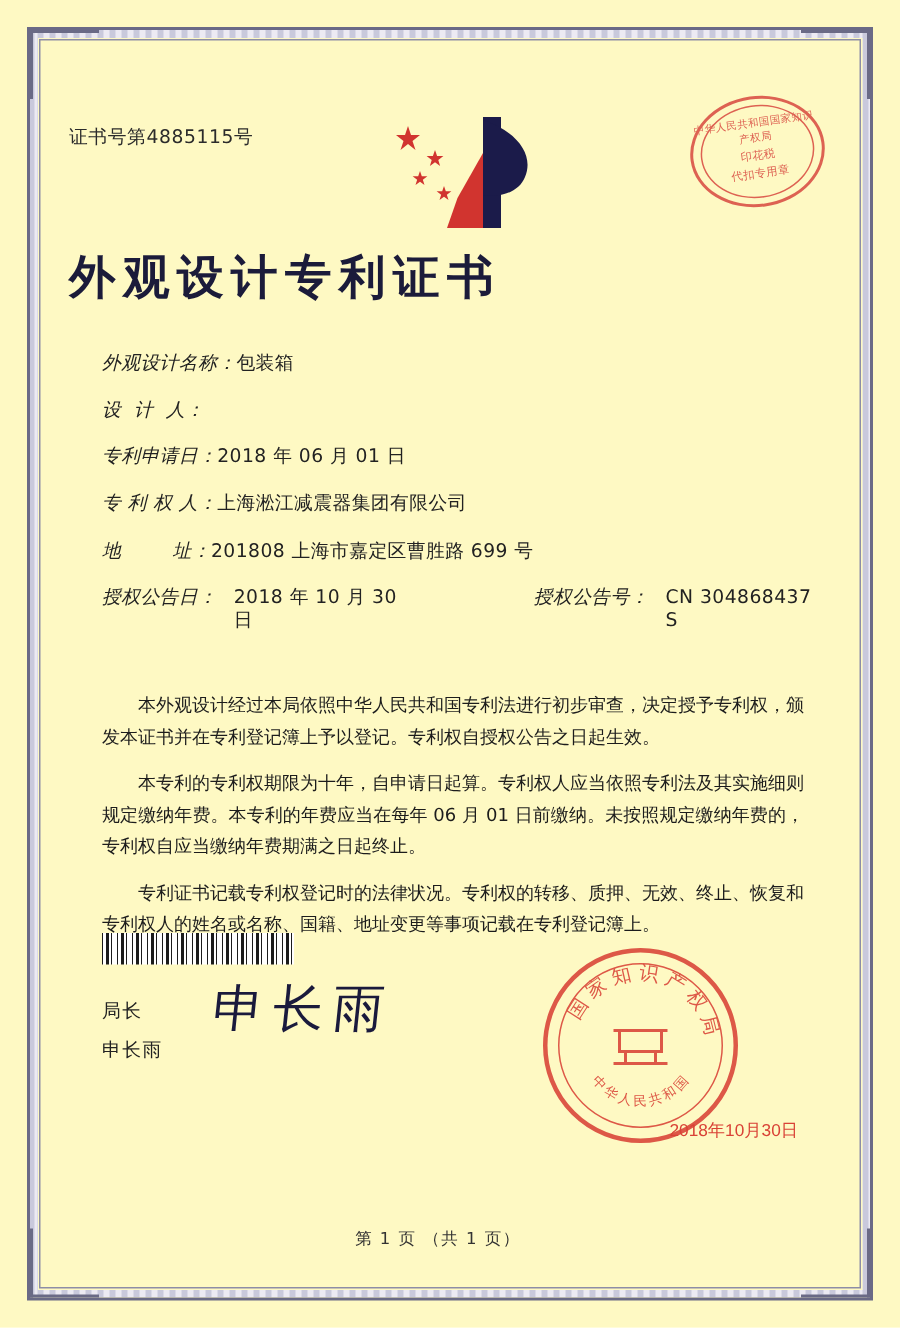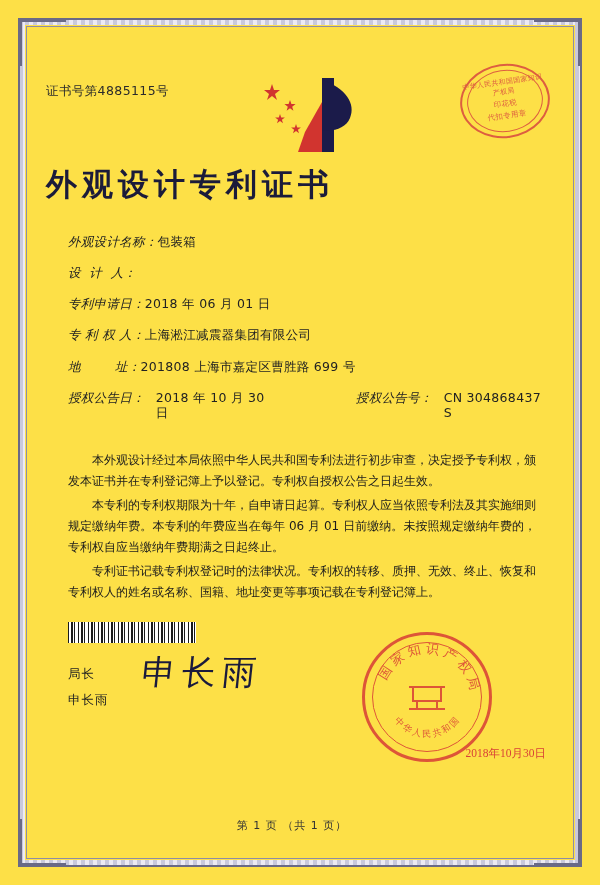--- a/index.html
+++ b/index.html
@@ -5,21 +5,21 @@
   html,body{margin:0;padding:0;}
   body{
     width:600px;height:885px;
     background:#ffffff;
     font-family:"DejaVu Sans","Liberation Sans",sans-serif;
     overflow:hidden;
   }
   .page{
     position:relative;
     width:600px;height:885px;
-    background:#fde047;
+    background:#fef9c3;
     box-sizing:border-box;
     padding-left:32px;
   }
   
   .frame-outer{
     position:absolute;
     left:18px;top:18px;right:18px;bottom:18px;
     border:2px solid #6a6a86;
     box-sizing:border-box;
   }
@@ -119,21 +119,21 @@
   .field.two{justify-content:flex-end;gap:11px;}
   .field .right{
     margin-left:74px;
   }
 
   .paras{
     position:absolute;left:22px;right:18px;top:404px;
     font-size:12px;color:#1c1c1c;line-height:1.75;
     text-align:justify;
   }
-  .paras p{margin:0 0 3px 0;text-indent:24px;}
+  .paras p{margin:10px 0 3px 0;text-indent:24px;}
 
   
   .barcode{
     position:absolute;left:22px;top:576px;
     width:128px;height:21px;
     background:repeating-linear-gradient(90deg,
       #1b1b1b 0 1px, #fff 1px 3px, #1b1b1b 3px 5px, #fff 5px 6px,
       #1b1b1b 6px 7px, #fff 7px 10px);
   }
 
@@ -162,23 +162,23 @@
     opacity:.88;
   }
   .seal-big .ring2{
     position:absolute;left:7px;top:7px;right:7px;bottom:7px;
     border:1px solid #d94236;border-radius:50%;
   }
   .seal-big .arc{
     position:absolute;left:0;top:0;width:100%;height:100%;
   }
   .seal-date{
-    position:absolute;right:8px;top:700px;
+    position:absolute;right:22px;top:700px;
     font-size:11.5px;color:#d94236;
-    font-family:Liberation Serif, serif;
+    font-family:Liberation Sans, sans-serif;
   }
 
   .page-foot{
     position:absolute;left:0;right:16px;bottom:6px;
     text-align:center;font-size:11px;color:#333;letter-spacing:1px;
   }
 </style>
 </head>
 <body>
 

